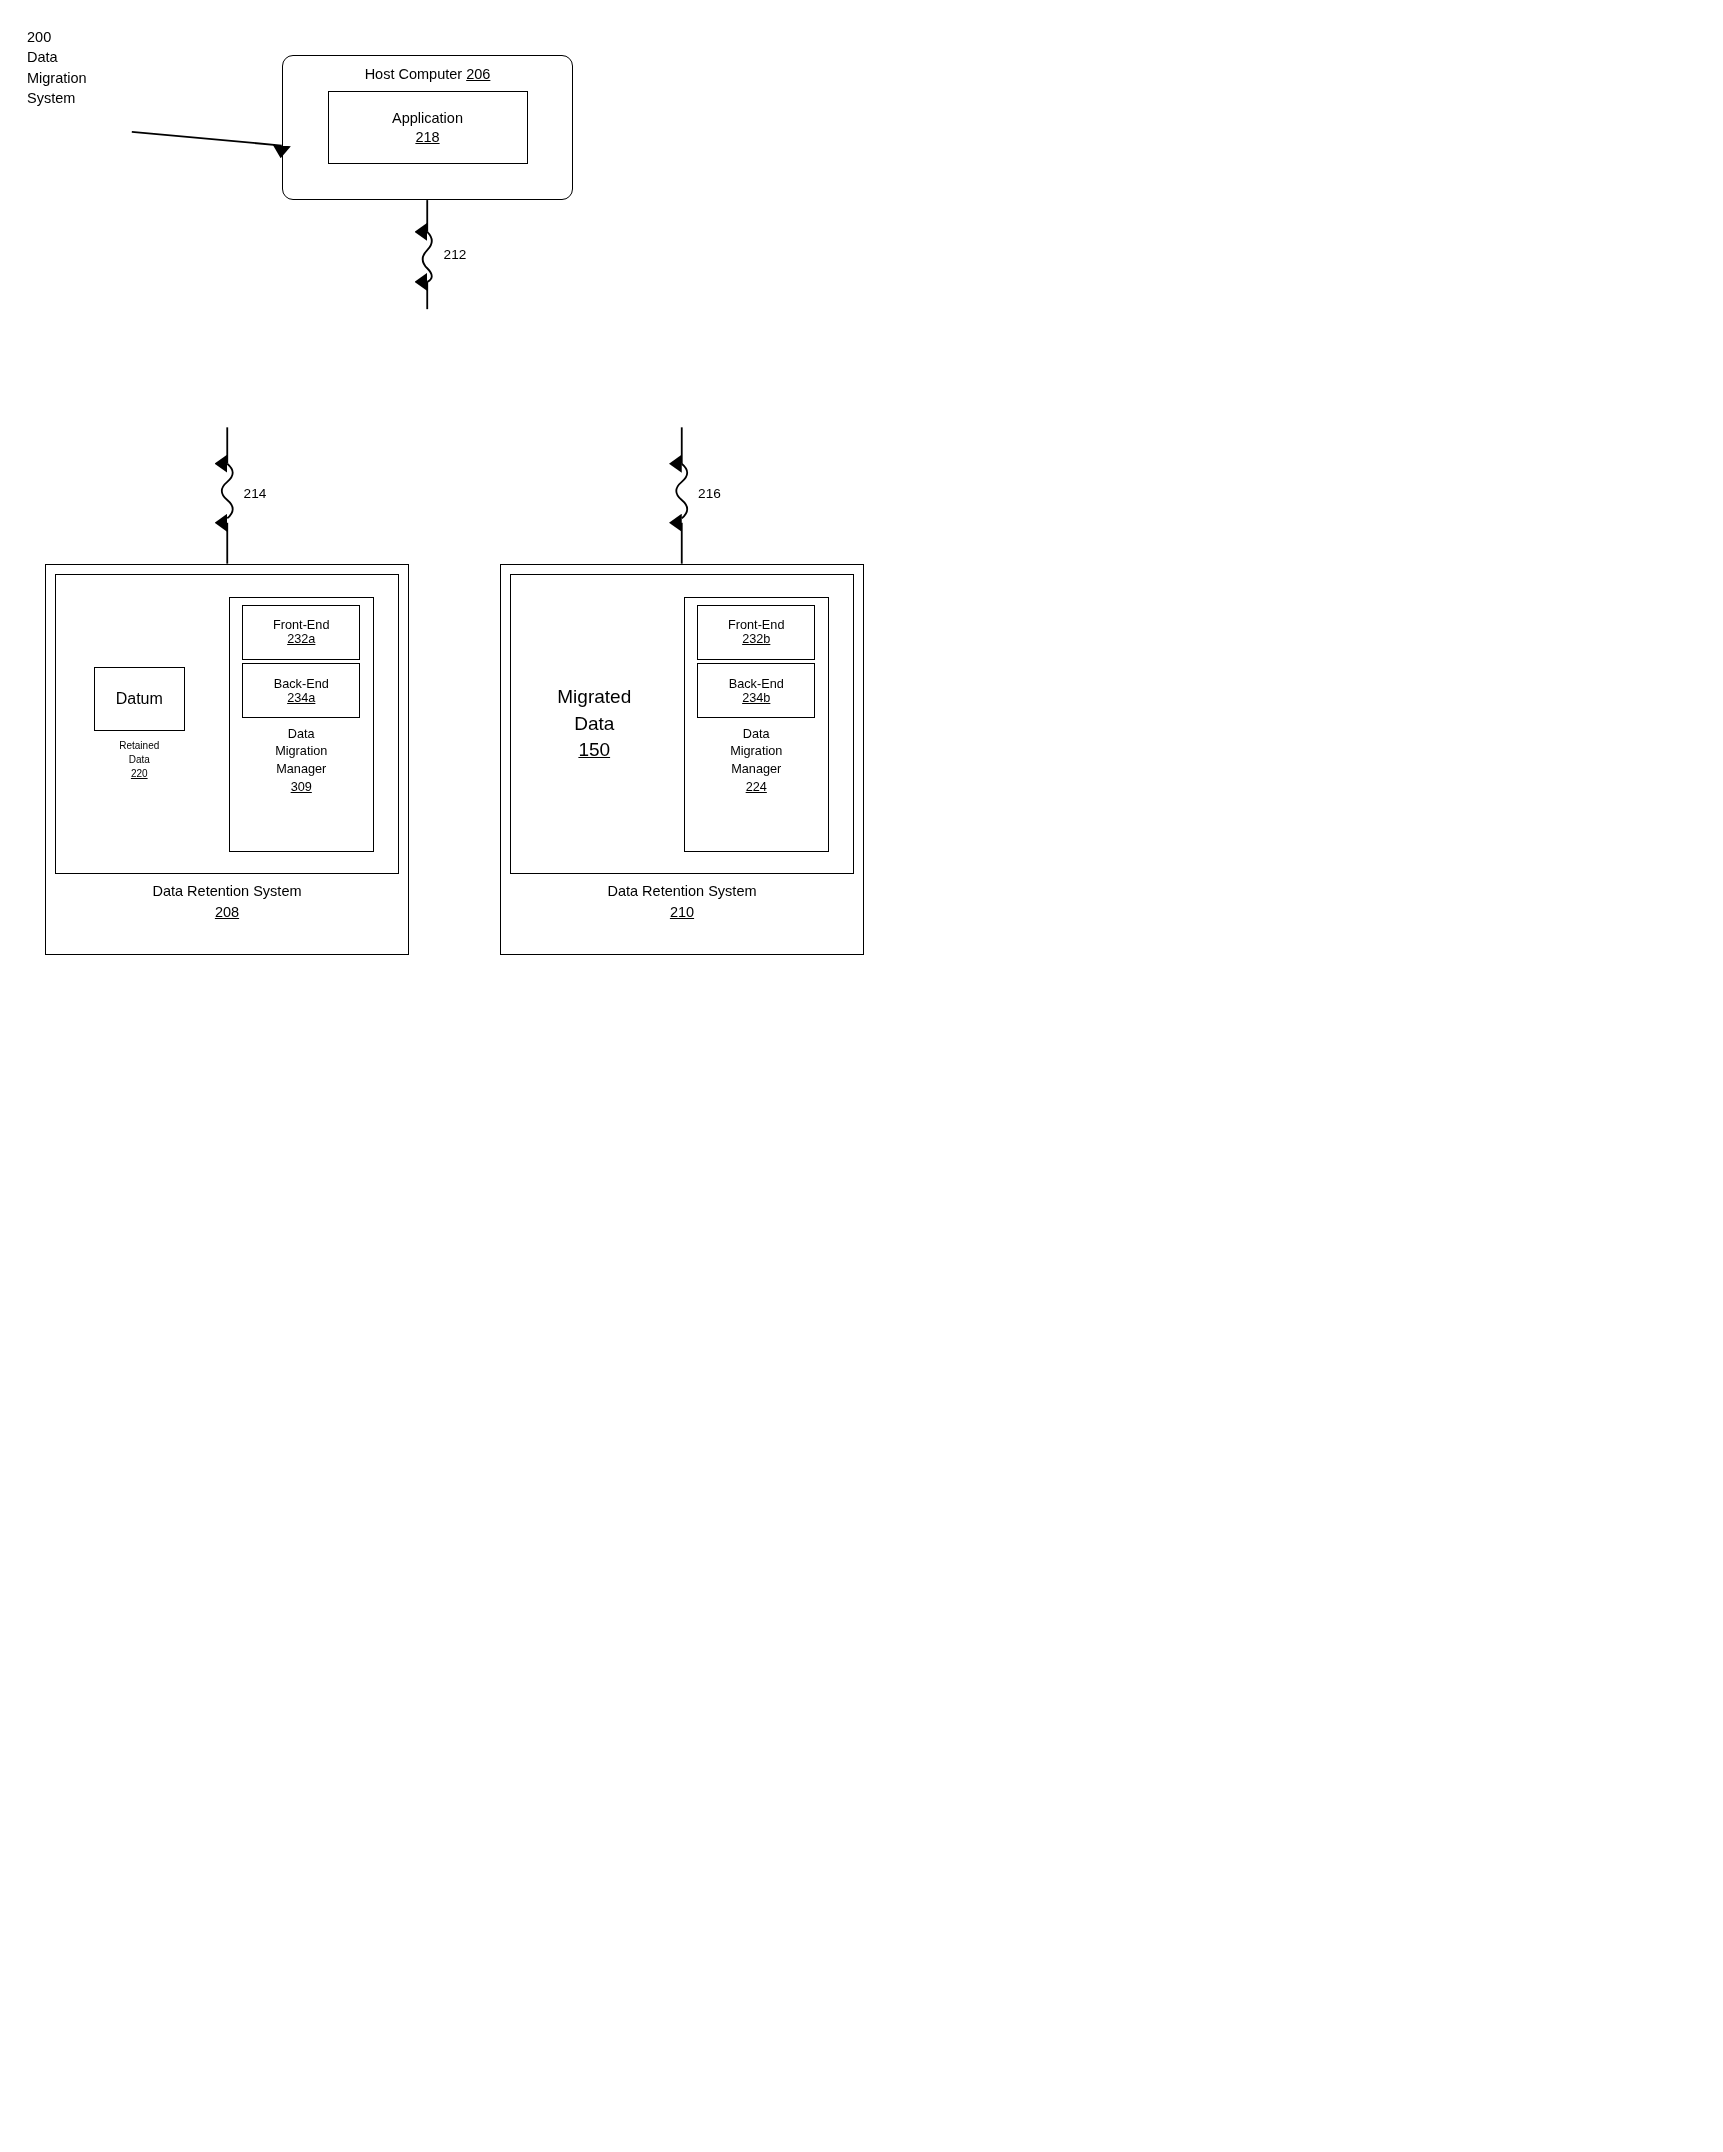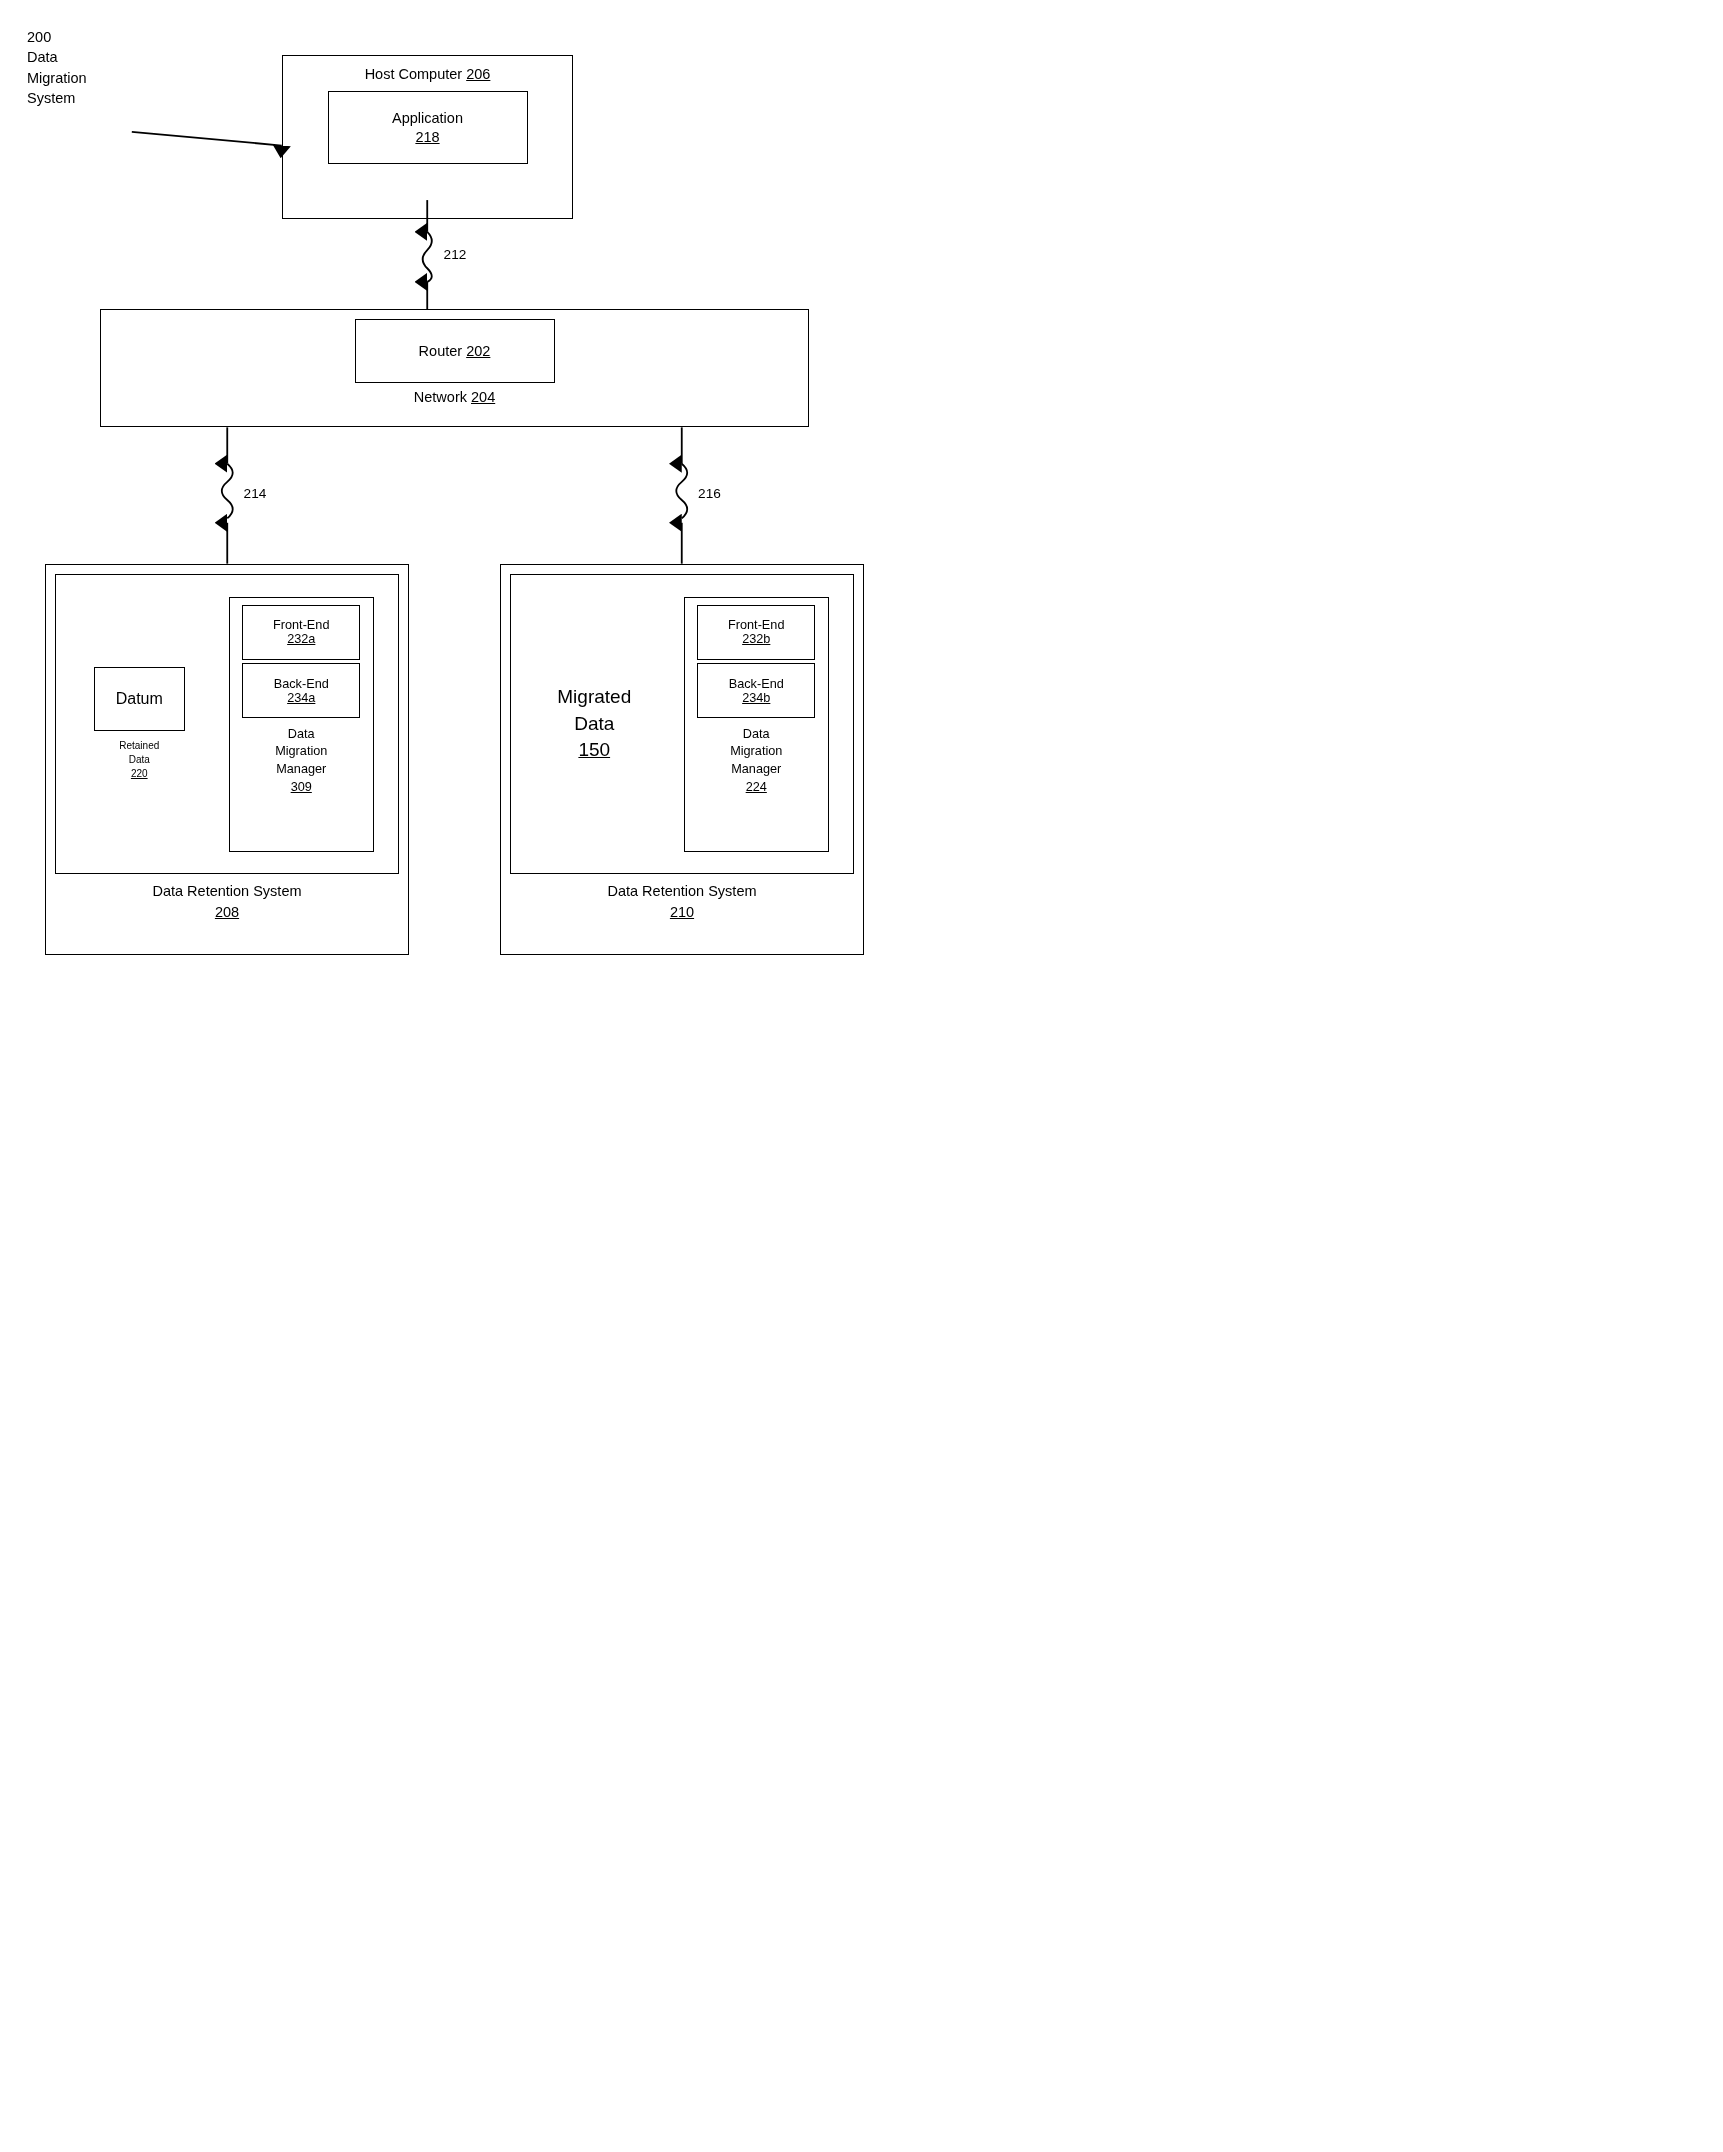--- a/index.html
+++ b/index.html
@@ -51,44 +51,33 @@
 
 <div class="diagram-container">
 
   <div class="system-label">
     <span style="white-space:pre-line; font-size:14.5px;">200
 Data
 Migration
 System</span>
   </div>
 
-  <div class="box" style="left:282px; top:55px; width:291px; height:164px; padding:9px;">
+  <div class="box" style="left:282px; top:55px; width:291px; height:145px; padding:9px;border-radius:11px;">
     <div class="box-title">
       <span>Host Computer</span> <span class="underline">206</span>
     </div>
 
     <div class="box" style="position:relative; margin: 7.3px auto 0; width:200px; height:73px; display:flex; align-items:center; justify-content:center; flex-direction:column;">
       <div class="box-title">
         <span>Application</span><br>
         <span class="underline">218</span>
       </div>
     </div>
   </div>
 
-  <div class="box" style="left:100px; top:309px; width:709px; height:118px; padding:9px; display:flex; flex-direction:column; align-items:center; justify-content:flex-start;">
-
-    <div class="box" style="position:relative; width:200px; height:64px; display:flex; align-items:center; justify-content:center; flex-direction:column; margin-bottom:3.6px;">
-      <div class="box-title">
-        <span>Router</span> <span class="underline">202</span>
-      </div>
-    </div>
-    <div class="box-title" style="margin-top:1.8px;">
-      <span>Network</span> <span class="underline">204</span>
-    </div>
-  </div>
 
   <div class="box" style="left:45px; top:564px; width:364px; height:391px; padding:9px;">
 
     <div style="position:relative; width:100%; height:300px; border:1.8px solid #000; margin-bottom:7.3px; display:flex; flex-direction:row; align-items:center; justify-content:space-around; padding:9px;">
 
       <div style="display:flex; flex-direction:column; align-items:center; justify-content:center; width:118px;">
         <div class="box" style="position:relative; width:91px; height:64px; display:flex; align-items:center; justify-content:center; margin-bottom:7.3px;">
           <span style="font-size:16px;">Datum</span>
         </div>
         <div style="font-size:10px; text-align:center; line-height:1.4;">

